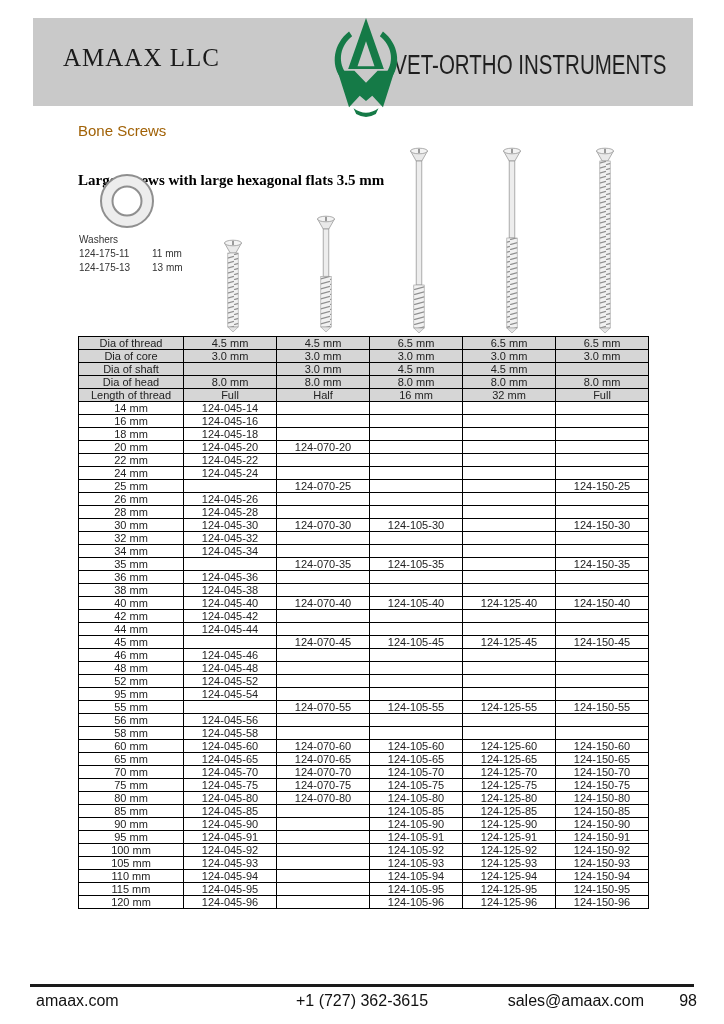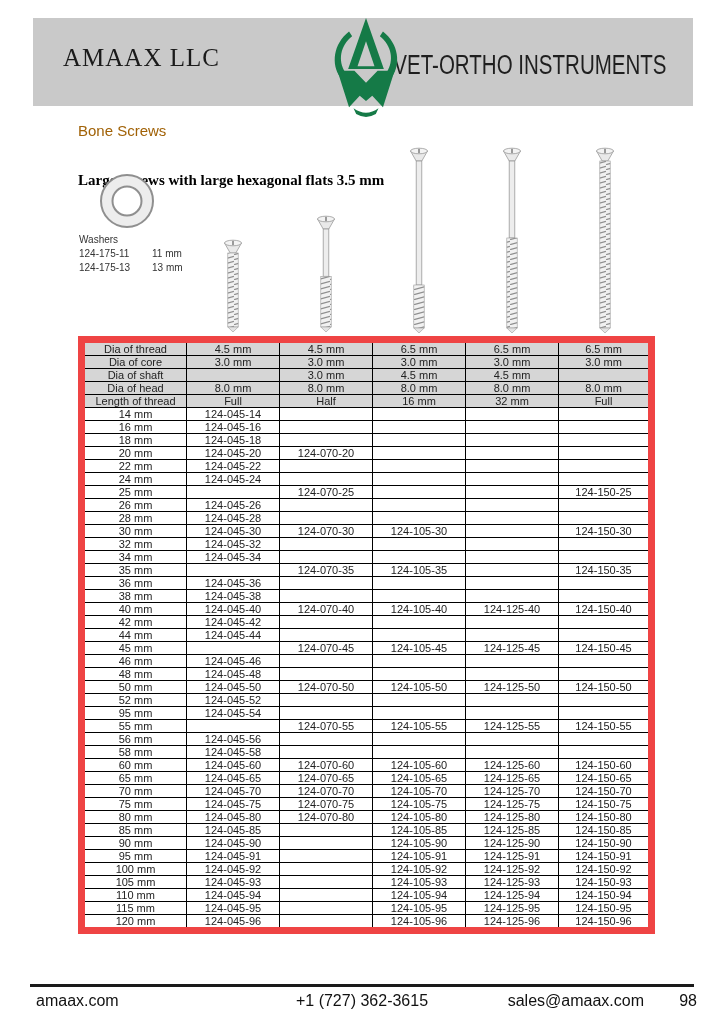--- a/index.html
+++ b/index.html
@@ -19,21 +19,21 @@
 
   
   .illus { position:absolute; left:90px; top:140px; }
 
   
   .washers { position:absolute; left:79px; top:233px; font-size:10px; color:#333; line-height:14px; }
   .washers .row { display:flex; }
   .washers .code { width:73px; }
 
   
-  .catalog { position:absolute; left:78px; top:336px; width:570px; border-collapse:collapse; table-layout:fixed; font-size:11px; color:#222; border:7px solid #ef4444; }
+  .catalog { position:absolute; left:78px; top:336px; width:570px; border-collapse:collapse; table-layout:fixed; font-size:11px; color:#222; border:1px solid #ef4444; }
   .catalog td { border:1px solid #000; height:13px; text-align:center; padding:0 2px; white-space:nowrap; overflow:hidden; line-height:12px; }
   .catalog tr.spec td { background:#d6d6d6; }
   .catalog col.c0 { width:105px; }
   .catalog col.cn { width:93px; }
 
   
   .footer-rule { position:absolute; left:30px; top:984px; width:664px; height:3px; background:#1a1a1a; }
   .footer-text { position:absolute; top:992px; font-size:16px; color:#111; }
   .f-web { left:36px; }
   .f-phone { left:50%; transform:translateX(-50%); }
@@ -344,28 +344,20 @@
         </tr>
         <tr>
           <td>48 mm</td>
           <td>124-045-48</td>
           <td></td>
           <td></td>
           <td></td>
           <td></td>
         </tr>
         <tr>
-          <td>50 mm</td>
-          <td>124-045-50</td>
-          <td>124-070-50</td>
-          <td>124-105-50</td>
-          <td>124-125-50</td>
-          <td>124-150-50</td>
-        </tr>
-        <tr>
           <td>52 mm</td>
           <td>124-045-52</td>
           <td></td>
           <td></td>
           <td></td>
           <td></td>
         </tr>
         <tr>
           <td>95 mm</td>
           <td>124-045-54</td>

